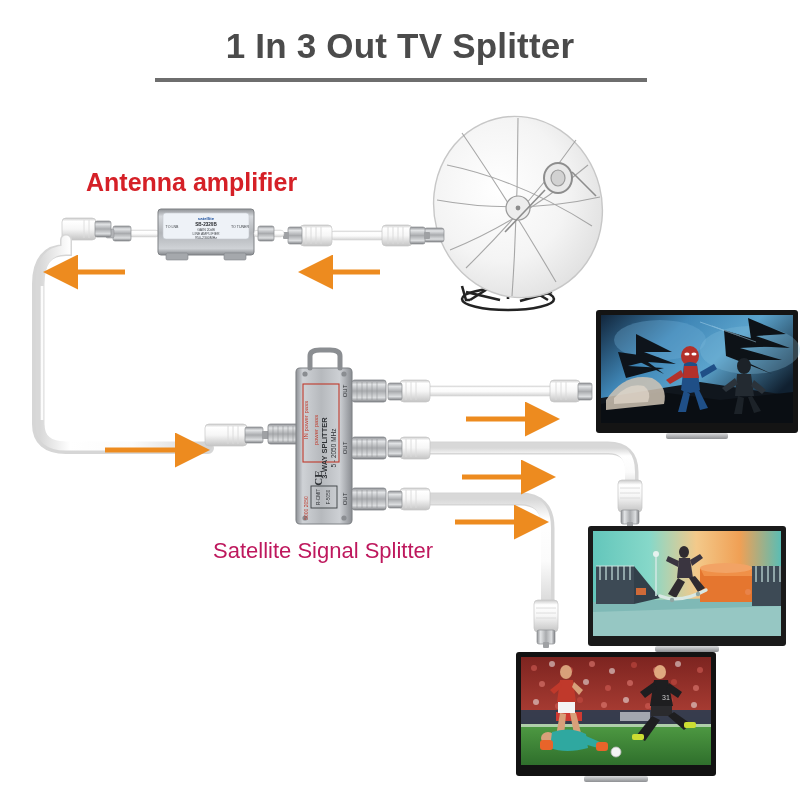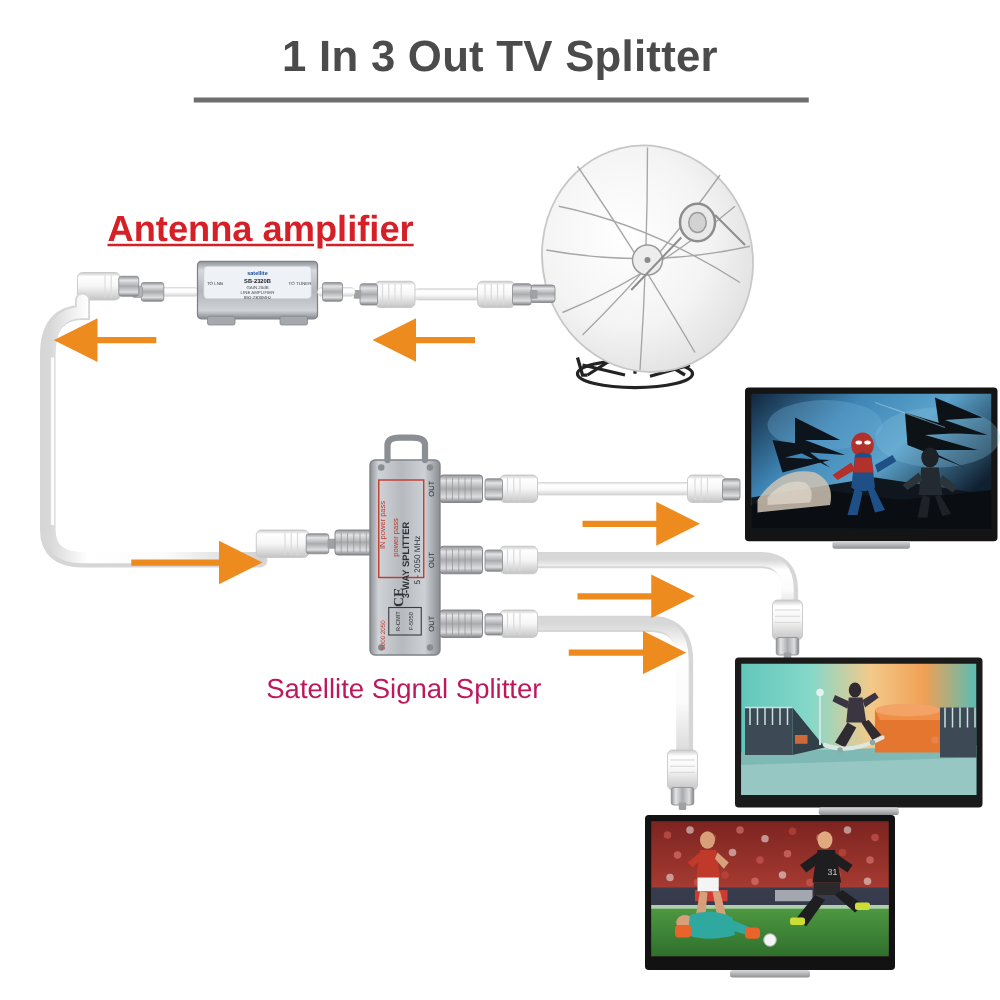--- a/index.html
+++ b/index.html
@@ -37,25 +37,24 @@
     position: absolute;
     left: 155px; top: 78px;
     width: 492px; height: 4px;
     background: #6e6e6e;
   }
 
   
   #amp-label {
     position: absolute;
     left: 86px; top: 168px;
-    font-size: 29px;
+    font-size: 25px;
     font-weight: bold;
     color: #d52027;
     white-space: nowrap;
-    text-decoration: underline;
   }
   #splitter-label {
     position: absolute;
     left: 213px; top: 538px;
     font-size: 22px;
     color: #3b3b3b;
     white-space: nowrap;
   }
 
   

